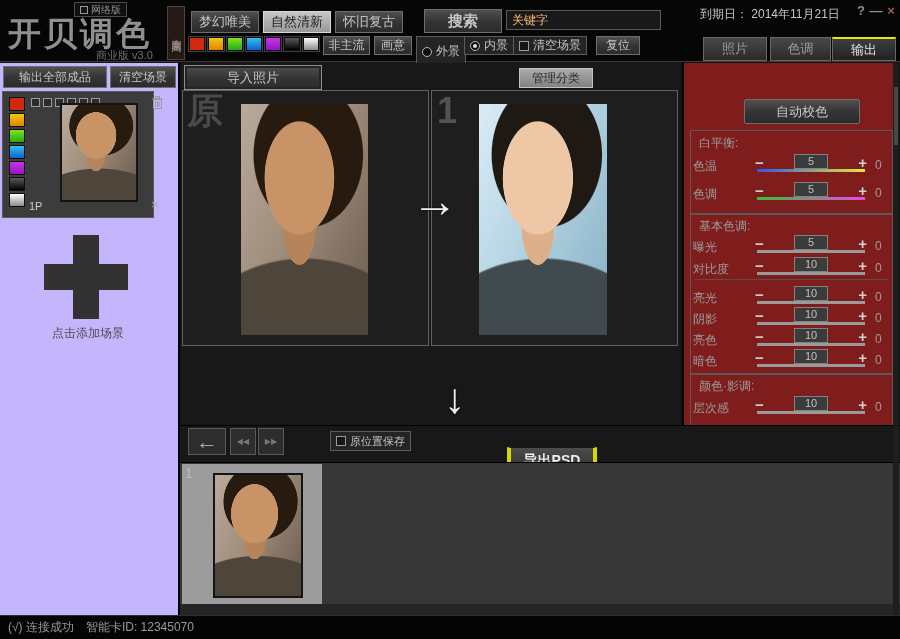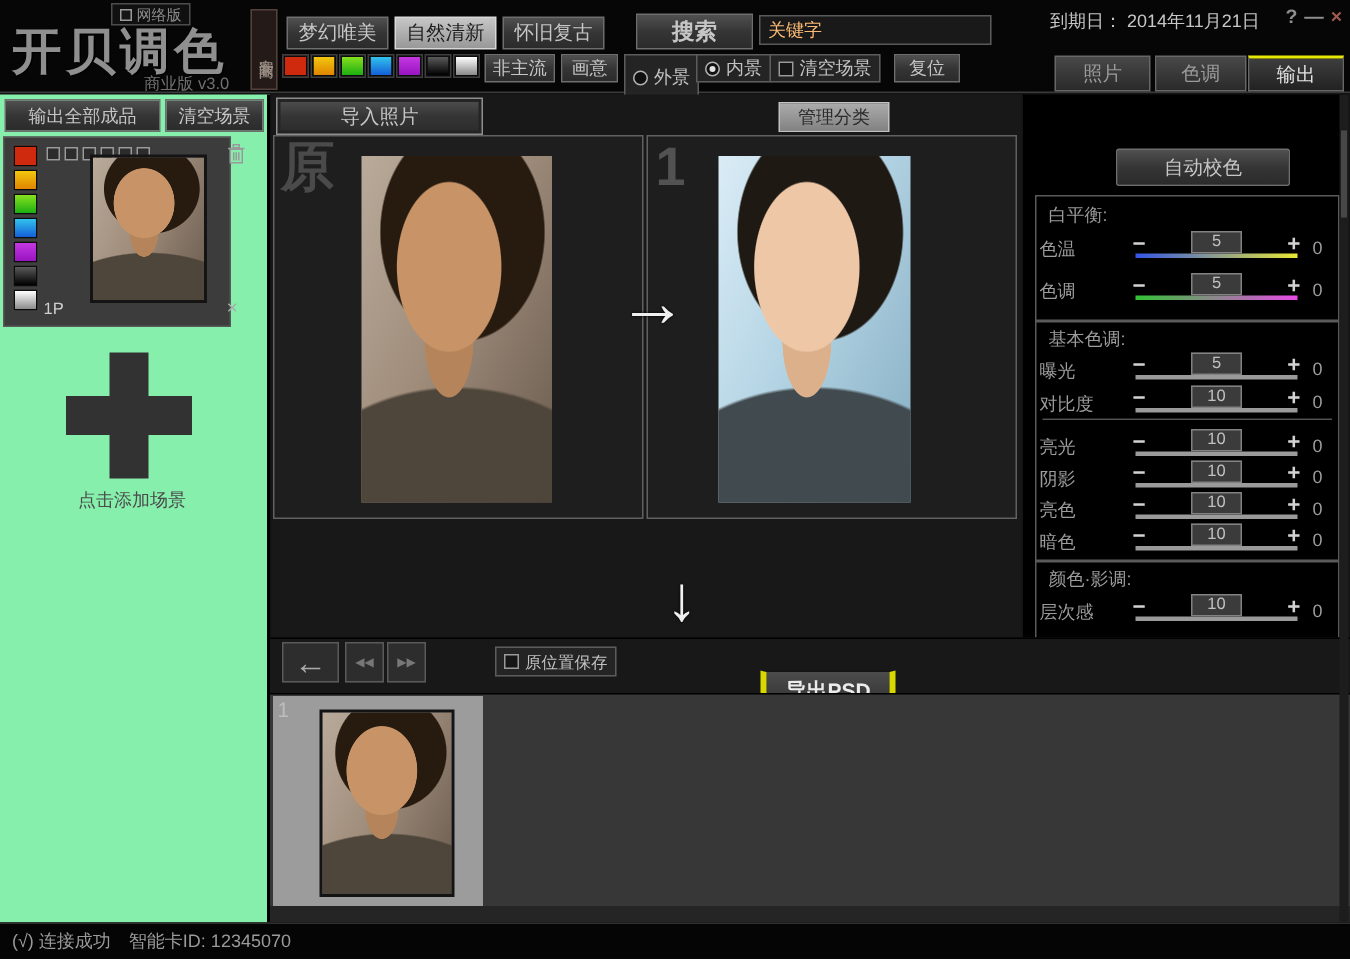--- a/index.html
+++ b/index.html
@@ -35,21 +35,21 @@
   .edition{position:absolute;left:96px;top:48px;font-size:11px;color:#707070;}
   .netver{position:absolute;left:74px;top:2px;height:15px;display:flex;align-items:center;gap:3px;
           border:1px solid #4c4c4c;padding:0 5px;font-size:10px;color:#8c8c8c;background:#101010;}
   .vtab{position:absolute;left:167px;top:6px;width:18px;height:54px;border:1px solid #54403c;
         background:#241a18;color:#9a8e86;font-size:10px;writing-mode:vertical-rl;
         display:flex;align-items:center;justify-content:center;letter-spacing:1px;}
   .expiry{position:absolute;left:700px;top:6px;font-size:12px;color:#c6c6c6;}
   .wbtn{position:absolute;top:3px;width:14px;text-align:center;font-size:13px;font-weight:bold;color:#8e8e8e;}
 
   
-  .sidebar{position:absolute;left:0;top:63px;width:180px;height:552px;background:#86efac;border-right:2px solid #000;}
+  .sidebar{position:absolute;left:0;top:63px;width:180px;height:552px;background:#c4b5fd;border-right:2px solid #000;}
   .scenecard{position:absolute;left:2px;top:28px;width:152px;height:127px;background:#3c3c3c;border:1px solid #585858;}
   .mcb{position:absolute;width:9px;height:9px;border:1px solid #9a9a9a;background:#2c2c2c;}
   .plus{position:absolute;left:44px;top:172px;width:84px;height:84px;}
   .plus::before{content:"";position:absolute;left:0;top:29px;width:84px;height:26px;background:#323232;}
   .plus::after{content:"";position:absolute;left:29px;top:0;width:26px;height:84px;background:#323232;}
 
   
   .maincenter{position:absolute;left:181px;top:63px;width:500px;height:362px;background:#181818;}
   .panel{position:absolute;top:27px;width:247px;height:256px;background:#1e1e1e;border:1px solid #616161;}
   .biglabel{position:absolute;font-size:36px;font-weight:bold;color:#4a4a4a;line-height:1;}
@@ -64,21 +64,21 @@
     radial-gradient(ellipse 44% 32% at 53% 22%, #271b10 97%, rgba(0,0,0,0) 99%),
     linear-gradient(115deg,#b9aa9a 0%,#a08d7c 45%,#685a4c 100%);}
   .portrait.cool{background:
     radial-gradient(ellipse 28% 25% at 46% 32%, #eec7a7 97%, rgba(0,0,0,0) 99%),
     radial-gradient(ellipse 13% 17% at 46% 53%, #dcb08b 97%, rgba(0,0,0,0) 99%),
     radial-gradient(ellipse 100% 46% at 50% 112%, #414a4e 97%, rgba(0,0,0,0) 99%),
     radial-gradient(ellipse 44% 32% at 53% 22%, #1f1913 97%, rgba(0,0,0,0) 99%),
     linear-gradient(115deg,#daecf6 0%,#b4d4e4 45%,#84adc2 100%);}
 
   
-  .rpanel{position:absolute;left:682px;top:63px;width:216px;height:362px;background:#000000;border-left:2px solid #000;}
+  .rpanel{position:absolute;left:682px;top:63px;width:216px;height:362px;background:#7f1d1d;border-left:2px solid #000;}
   .group{position:absolute;left:6px;width:203px;border:1px solid #5a5a5a;}
   .gtitle{position:absolute;left:8px;font-size:12px;color:#9c9c9c;}
   .srow{position:absolute;left:0;width:203px;height:22px;}
   .slabel{position:absolute;left:2px;top:3px;width:58px;text-align:left;font-size:12px;color:#9c9c9c;}
   .strack{position:absolute;left:66px;top:1px;width:108px;height:16px;}
   .smin{position:absolute;left:-2px;top:-2px;font-size:15px;font-weight:bold;color:#d2d2d2;}
   .smax{position:absolute;right:-2px;top:-2px;font-size:15px;font-weight:bold;color:#d2d2d2;}
   .sline{position:absolute;left:0;right:0;bottom:0;height:3px;background:#9a9a9a;}
   .sline.temp{background:linear-gradient(90deg,#3355e8,#e8e833);}
   .sline.tint{background:linear-gradient(90deg,#33c233,#e84ae8);}

